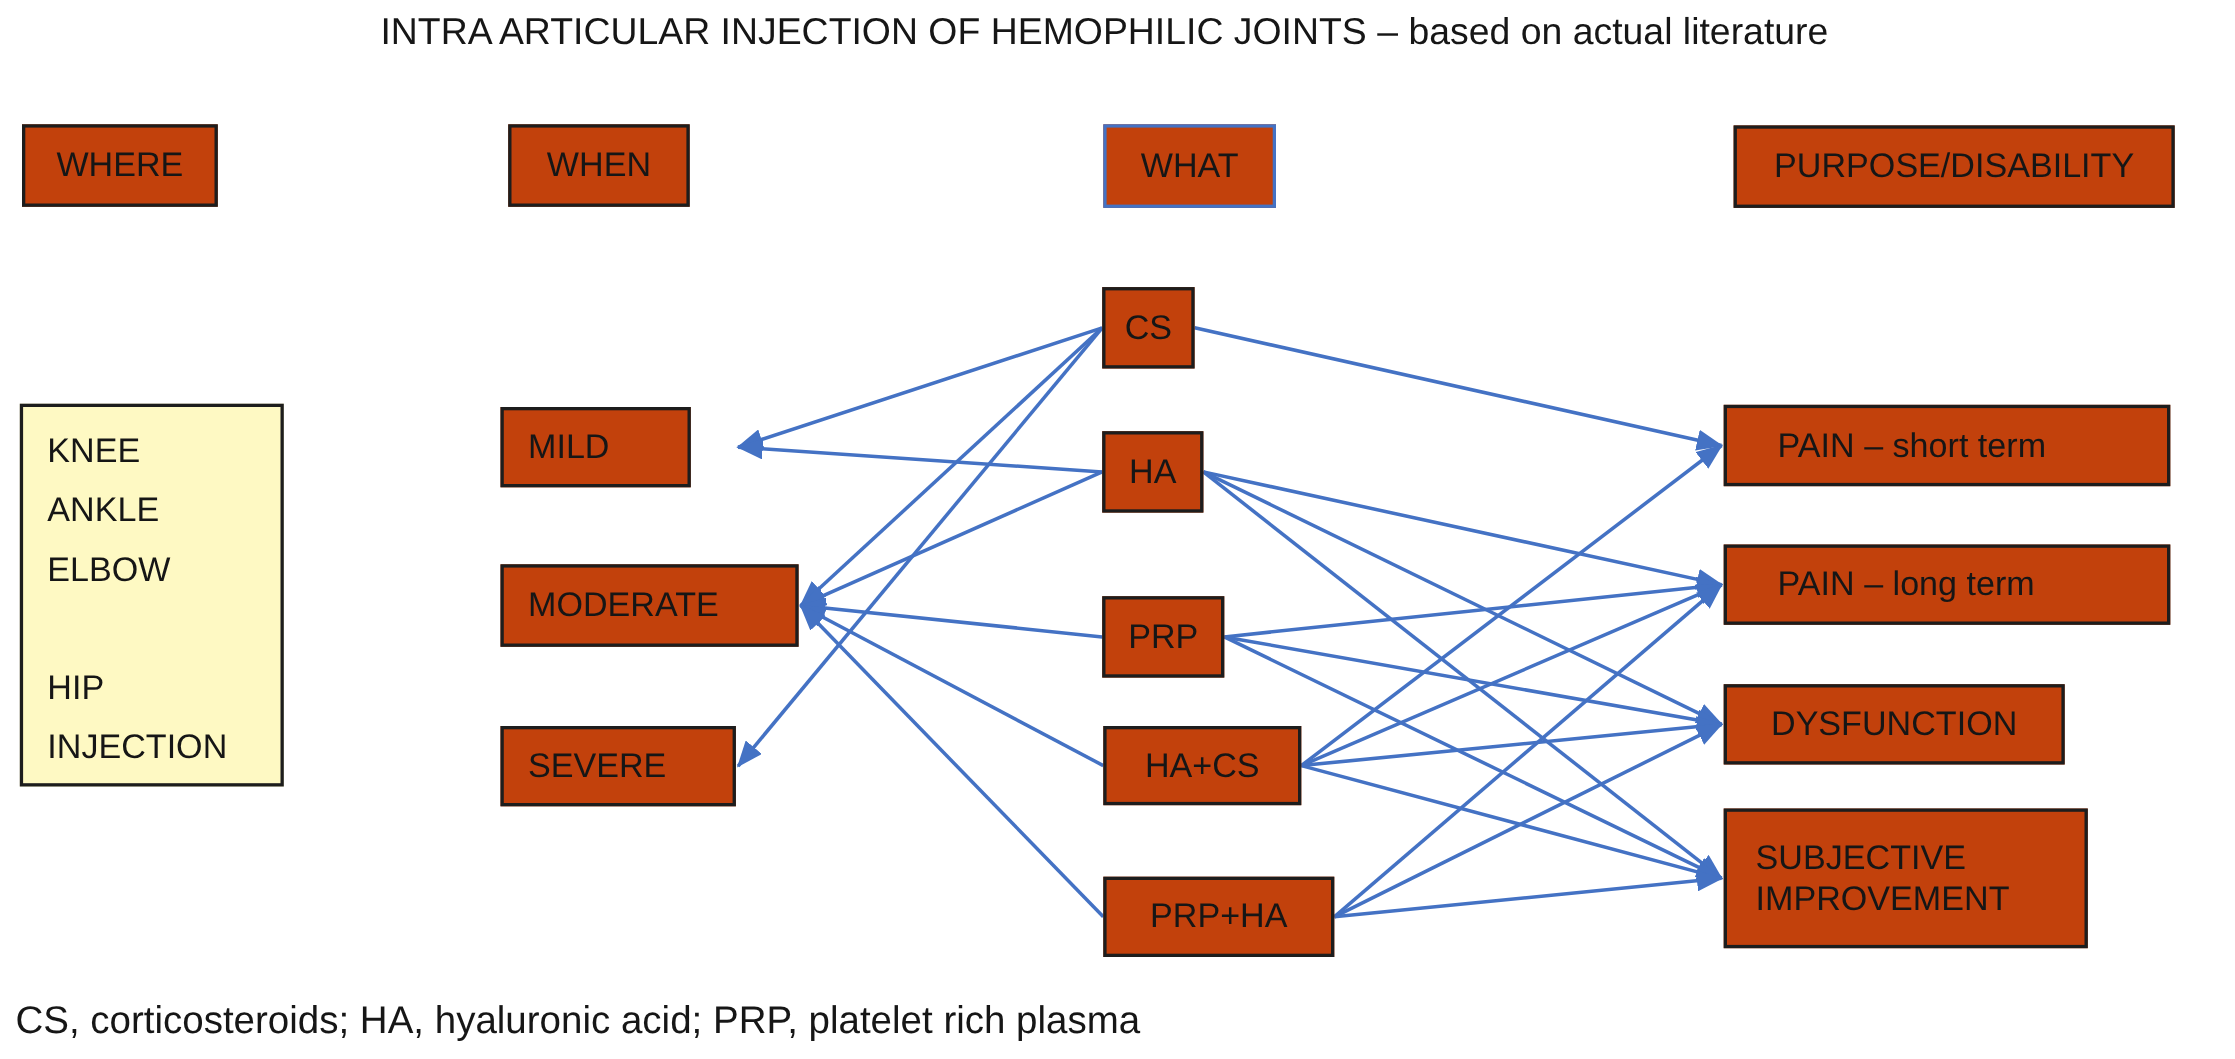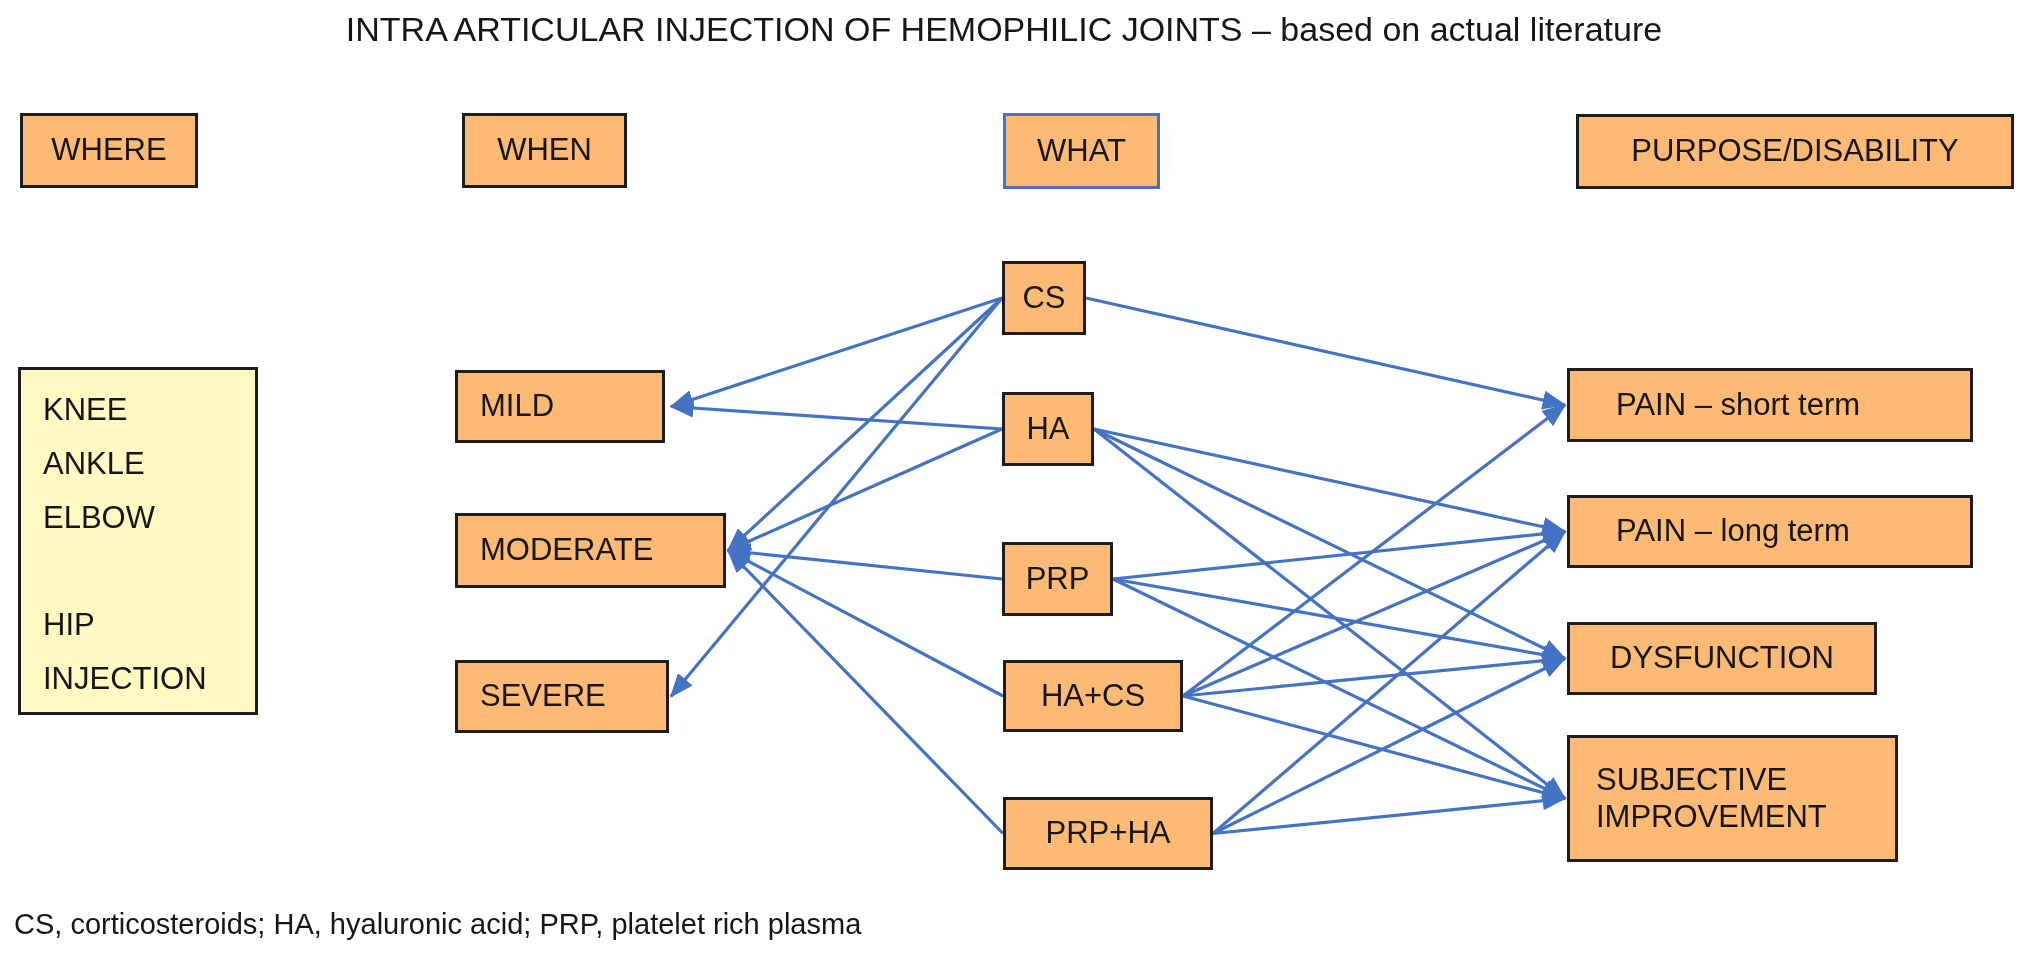--- a/index.html
+++ b/index.html
@@ -28,21 +28,21 @@
   }
   #connector-svg {
     position: absolute;
     left: 0;
     top: 0;
     width: 2032px;
     height: 963px;
   }
   .node {
     position: absolute;
-    background: #fdba74;
+    background: #c2410c;
     border: 3px solid #1d1d1d;
     box-sizing: border-box;
     display: flex;
     align-items: center;
     font-size: 31px;
     color: #161616;
     line-height: 1.18;
   }
   .node.centered { justify-content: center; }
   .node.blue-border { border-color: #4472C4; }
@@ -58,21 +58,21 @@
     font-size: 31px;
     color: #161616;
     padding: 13px 10px 0 22px;
   }
   .joint-item { line-height: 54px; white-space: nowrap; }
   .joint-gap { margin-top: 53px; }
   #footnote {
     position: absolute;
     left: 14px;
     top: 908px;
-    font-size: 29px;
+    font-size: 35px;
     color: #161616;
     white-space: nowrap;
   }
 </style>
 </head>
 <body>
 
 <div id="canvas">
 
   <div id="title">INTRA ARTICULAR INJECTION OF HEMOPHILIC JOINTS – based on actual literature</div>
@@ -103,31 +103,31 @@
       <line x1="1213" y1="833.5" x2="1565" y2="658.5" stroke="#4472C4" stroke-width="3.2" marker-end="url(#arrowhead)"></line>
       <line x1="1094" y1="429" x2="1565" y2="798.5" stroke="#4472C4" stroke-width="3.2" marker-end="url(#arrowhead)"></line>
       <line x1="1113" y1="579" x2="1565" y2="798.5" stroke="#4472C4" stroke-width="3.2" marker-end="url(#arrowhead)"></line>
       <line x1="1183" y1="696" x2="1565" y2="798.5" stroke="#4472C4" stroke-width="3.2" marker-end="url(#arrowhead)"></line>
       <line x1="1213" y1="833.5" x2="1565" y2="798.5" stroke="#4472C4" stroke-width="3.2" marker-end="url(#arrowhead)"></line>
     </svg>
 
   <div class="node centered" id="box-header-where" style="left: 20px; top: 113px; width: 178px; height: 75px;">WHERE</div>
   <div class="node centered blue-border" id="box-header-what" style="left: 1003px; top: 113px; width: 157px; height: 76px; border-color: rgb(68, 114, 196);">WHAT</div>
   <div class="node centered" id="box-header-when" style="left: 462px; top: 113px; width: 165px; height: 75px;">WHEN</div>
-  <div class="node centered" id="box-header-purpose" style="left: 1576px; top: 114px; width: 438px; height: 75px;">PURPOSE/DISABILITY</div>
+  <div class="node centered" id="box-header-purpose" style="left: 1576px; top: 114px; width: 401px; height: 75px;">PURPOSE/DISABILITY</div>
 
   <div id="joints-box" style="left: 18px; top: 367px; width: 240px; height: 348px;">
     <div class="joint-item">KNEE</div>
     <div class="joint-item">ANKLE</div>
     <div class="joint-item">ELBOW</div>
     <div class="joint-item joint-gap">HIP</div>
     <div class="joint-item">INJECTION</div>
   </div>
 
-  <div class="node pad22" id="box-mild" style="left: 455px; top: 370px; width: 210px; height: 73px;">MILD</div>
+  <div class="node pad22" id="box-mild" style="left: 455px; top: 370px; width: 173px; height: 73px;">MILD</div>
   <div class="node pad22" id="box-moderate" style="left: 455px; top: 513px; width: 271px; height: 75px;">MODERATE</div>
   <div class="node pad22" id="box-severe" style="left: 455px; top: 660px; width: 214px; height: 73px;">SEVERE</div>
 
   <div class="node centered" id="box-cs" style="left: 1002px; top: 261px; width: 84px; height: 74px;">CS</div>
   <div class="node centered" id="box-ha" style="left: 1002px; top: 392px; width: 92px; height: 74px;">HA</div>
   <div class="node centered" id="box-prp" style="left: 1002px; top: 542px; width: 111px; height: 74px;">PRP</div>
   <div class="node centered" id="box-hacs" style="left: 1003px; top: 660px; width: 180px; height: 72px;">HA+CS</div>
   <div class="node centered" id="box-prpha" style="left: 1003px; top: 797px; width: 210px; height: 73px;">PRP+HA</div>
 
   <div class="node pad46" id="box-pain_long" style="left: 1567px; top: 495px; width: 406px; height: 73px;">PAIN – long term</div>

